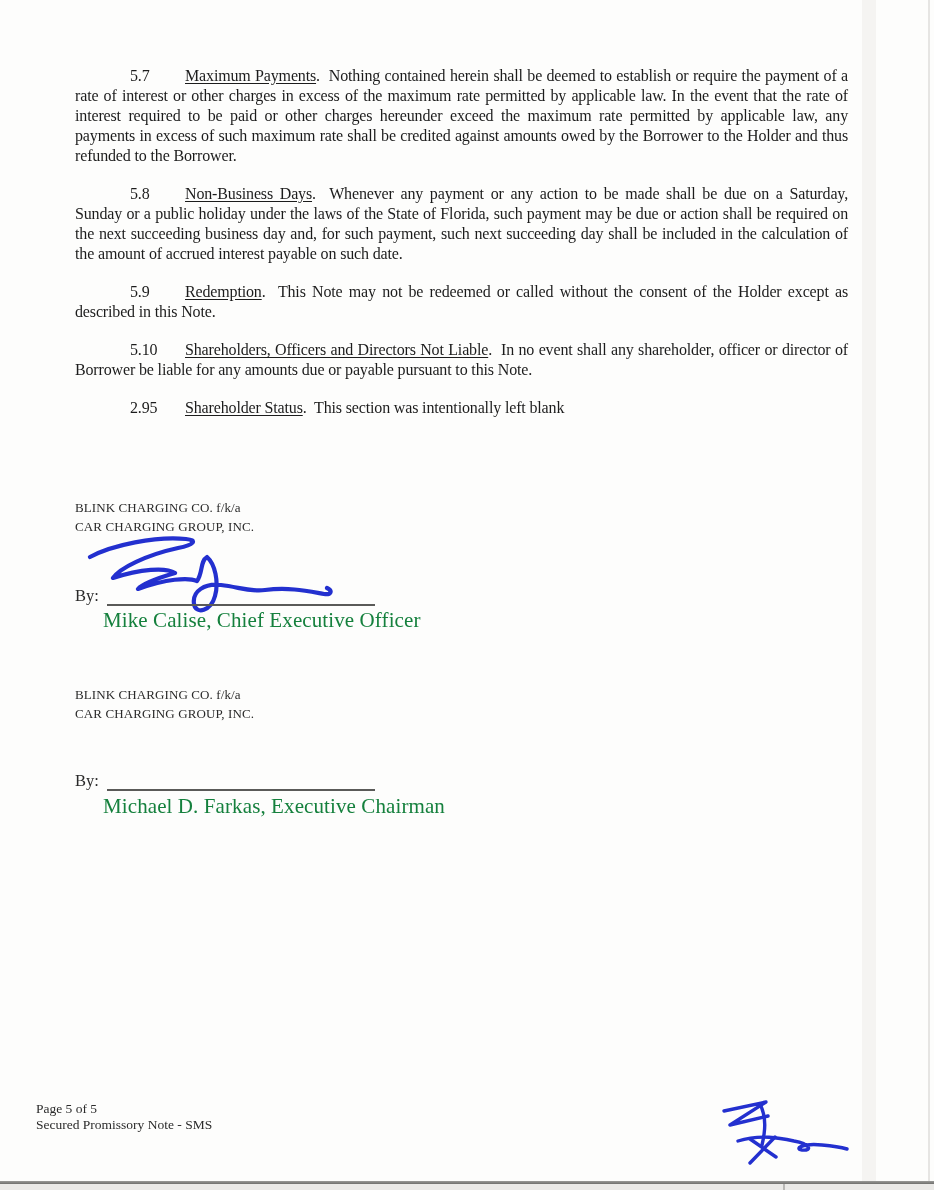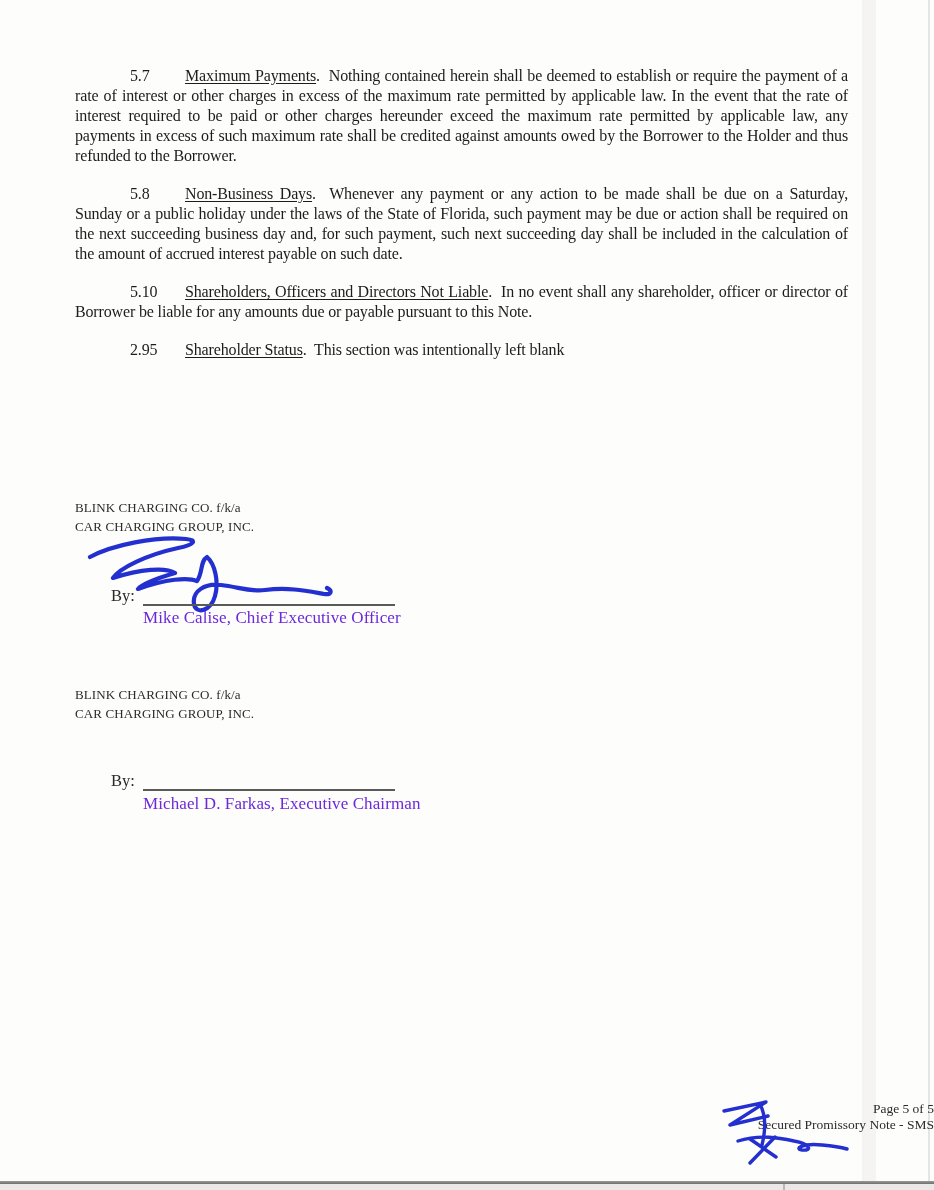--- a/index.html
+++ b/index.html
@@ -47,46 +47,46 @@
   .company-block-1 { top: 498px; }
   .company-block-2 { top: 685px; }
 
   .by-row {
     position: absolute; left: 75px; width: 320px;
     display: flex; align-items: flex-end;
     font-size: 16.5px; color: #2a2a2a;
   }
   .by-row-1 { top: 586px; }
   .by-row-2 { top: 771px; }
-  .by-label { margin-right: 8px; margin-left: 36px; }
+  .by-label { margin-right: 8px; }
   .sig-line {
     display: inline-block; width: 268px; height: 20px;
     border-bottom: 2px solid #5a5a58;
   }
   .signer-title {
     position: absolute; left: 103px; width: 420px;
-    font-size: 17px; color: #6d28d9; letter-spacing: 0.1px; margin-left: 40px;
+    font-size: 21px; color: #15803d; letter-spacing: 0.1px;
   }
   .signer-title-1 { top: 608px; }
   .signer-title-2 { top: 794px; }
 
   .sig-svg-1 { position: absolute; left: 78px; top: 533px; width: 272px; height: 88px; }
   .sig-svg-2 { position: absolute; left: 710px; top: 1094px; width: 148px; height: 74px; }
   .sig-svg-1 path, .sig-svg-2 path {
     fill: none;
     stroke: var(--ink, #2330cf);
     stroke-linecap: round;
     stroke-linejoin: round;
   }
   .sig-svg-1 path { stroke-width: 4.2; }
   .sig-svg-2 path { stroke-width: 3.4; }
 
   .footer {
     position: absolute; left: 0; top: 1101px; width: 934px;
-    text-align: right; font-size: 13.5px; line-height: 16px; color: #2b2b2b;
+    text-align: left; font-size: 13.5px; line-height: 16px; color: #2b2b2b; padding-left: 36px;
   }
 
   .bottom-edge-line {
     position: absolute; left: 0; top: 1181px; width: 934px; height: 3px;
     background: linear-gradient(to bottom, #9a9a98, #6f6f6d);
   }
   .bottom-strip {
     position: absolute; left: 0; top: 1184px; width: 934px; height: 6px;
     background: #eae9e7;
   }
@@ -102,20 +102,21 @@
 
   <div class="scan-streak-wide"></div>
   <div class="scan-streak-line"></div>
 
   <div class="body-text">
 
     <p class="para"><span class="sec-num">5.7</span><span class="sec-heading">Maximum Payments</span><span>.</span>&nbsp; <span>Nothing contained herein shall be deemed to establish or require the payment of a rate of interest or other charges in excess of the maximum rate permitted by applicable law.  In the event that the rate of interest required to be paid or other charges hereunder exceed the maximum rate permitted by applicable law, any payments in excess of such maximum rate shall be credited against amounts owed by the Borrower to the Holder and thus refunded to the Borrower.</span></p>
 
     <p class="para"><span class="sec-num">5.8</span><span class="sec-heading">Non-Business Days</span><span>.</span>&nbsp; <span>Whenever any payment or any action to be made shall be due on a Saturday, Sunday or a public holiday under the laws of the State of Florida, such payment may be due or action shall be required on the next succeeding business day and, for such payment, such next succeeding day shall be included in the calculation of the amount of accrued interest payable on such date.</span></p>
 
+    <p class="para"><span class="sec-num">5.9</span><span class="sec-heading">Redemption</span><span>.</span>&nbsp; <span>This Note may not be redeemed or called without the consent of the Holder except as described in this Note.</span></p>
 
     <p class="para"><span class="sec-num">5.10</span><span class="sec-heading">Shareholders, Officers and Directors Not Liable</span><span>.</span>&nbsp; <span>In no event shall any shareholder, officer or director of Borrower be liable for any amounts due or payable pursuant to this Note.</span></p>
 
     <p class="para"><span class="sec-num">2.95</span><span class="sec-heading">Shareholder Status</span><span>.</span>&nbsp; <span>This section was intentionally left blank</span></p>
 
 
   </div>
 
   <div class="company-block company-block-1">
     <div>BLINK CHARGING CO. f/k/a</div>

